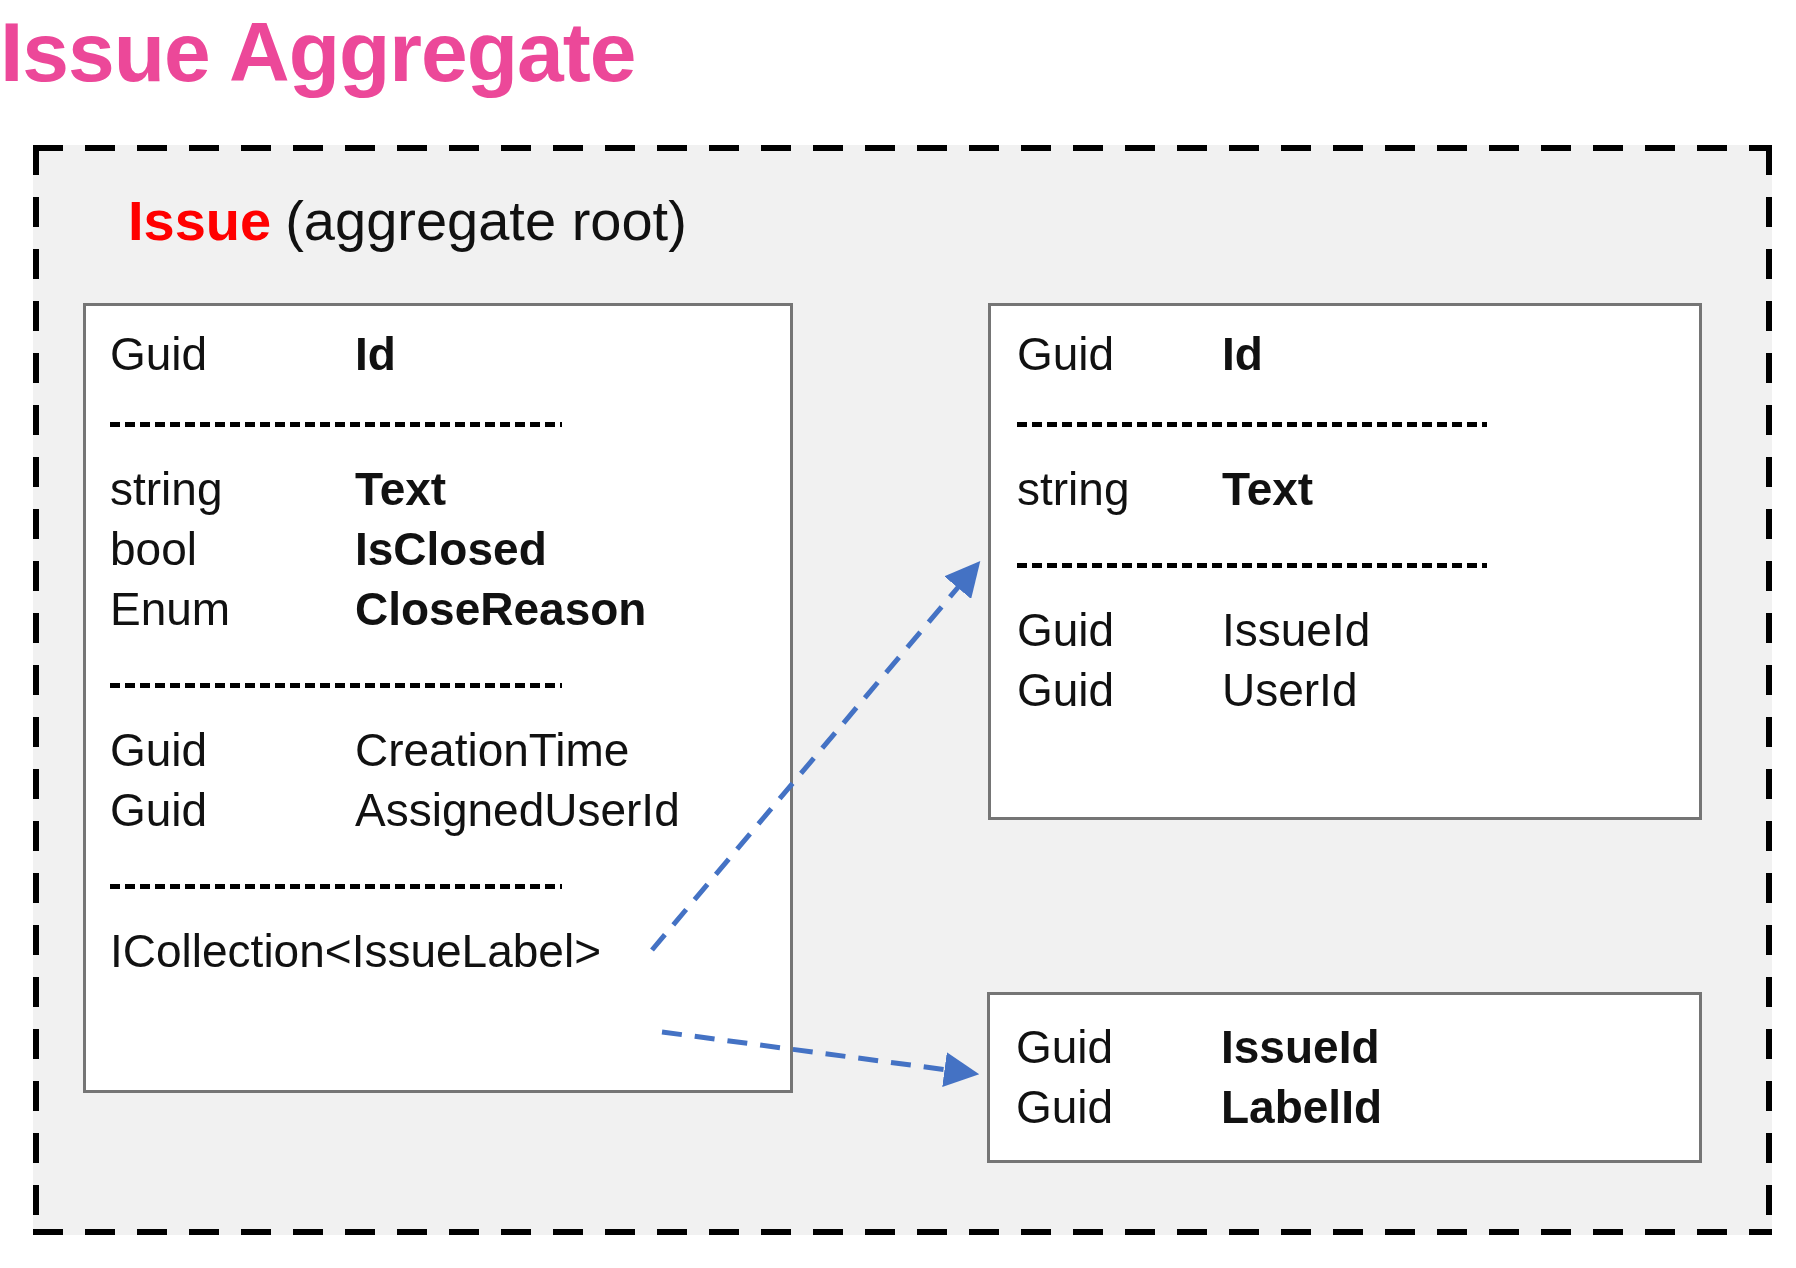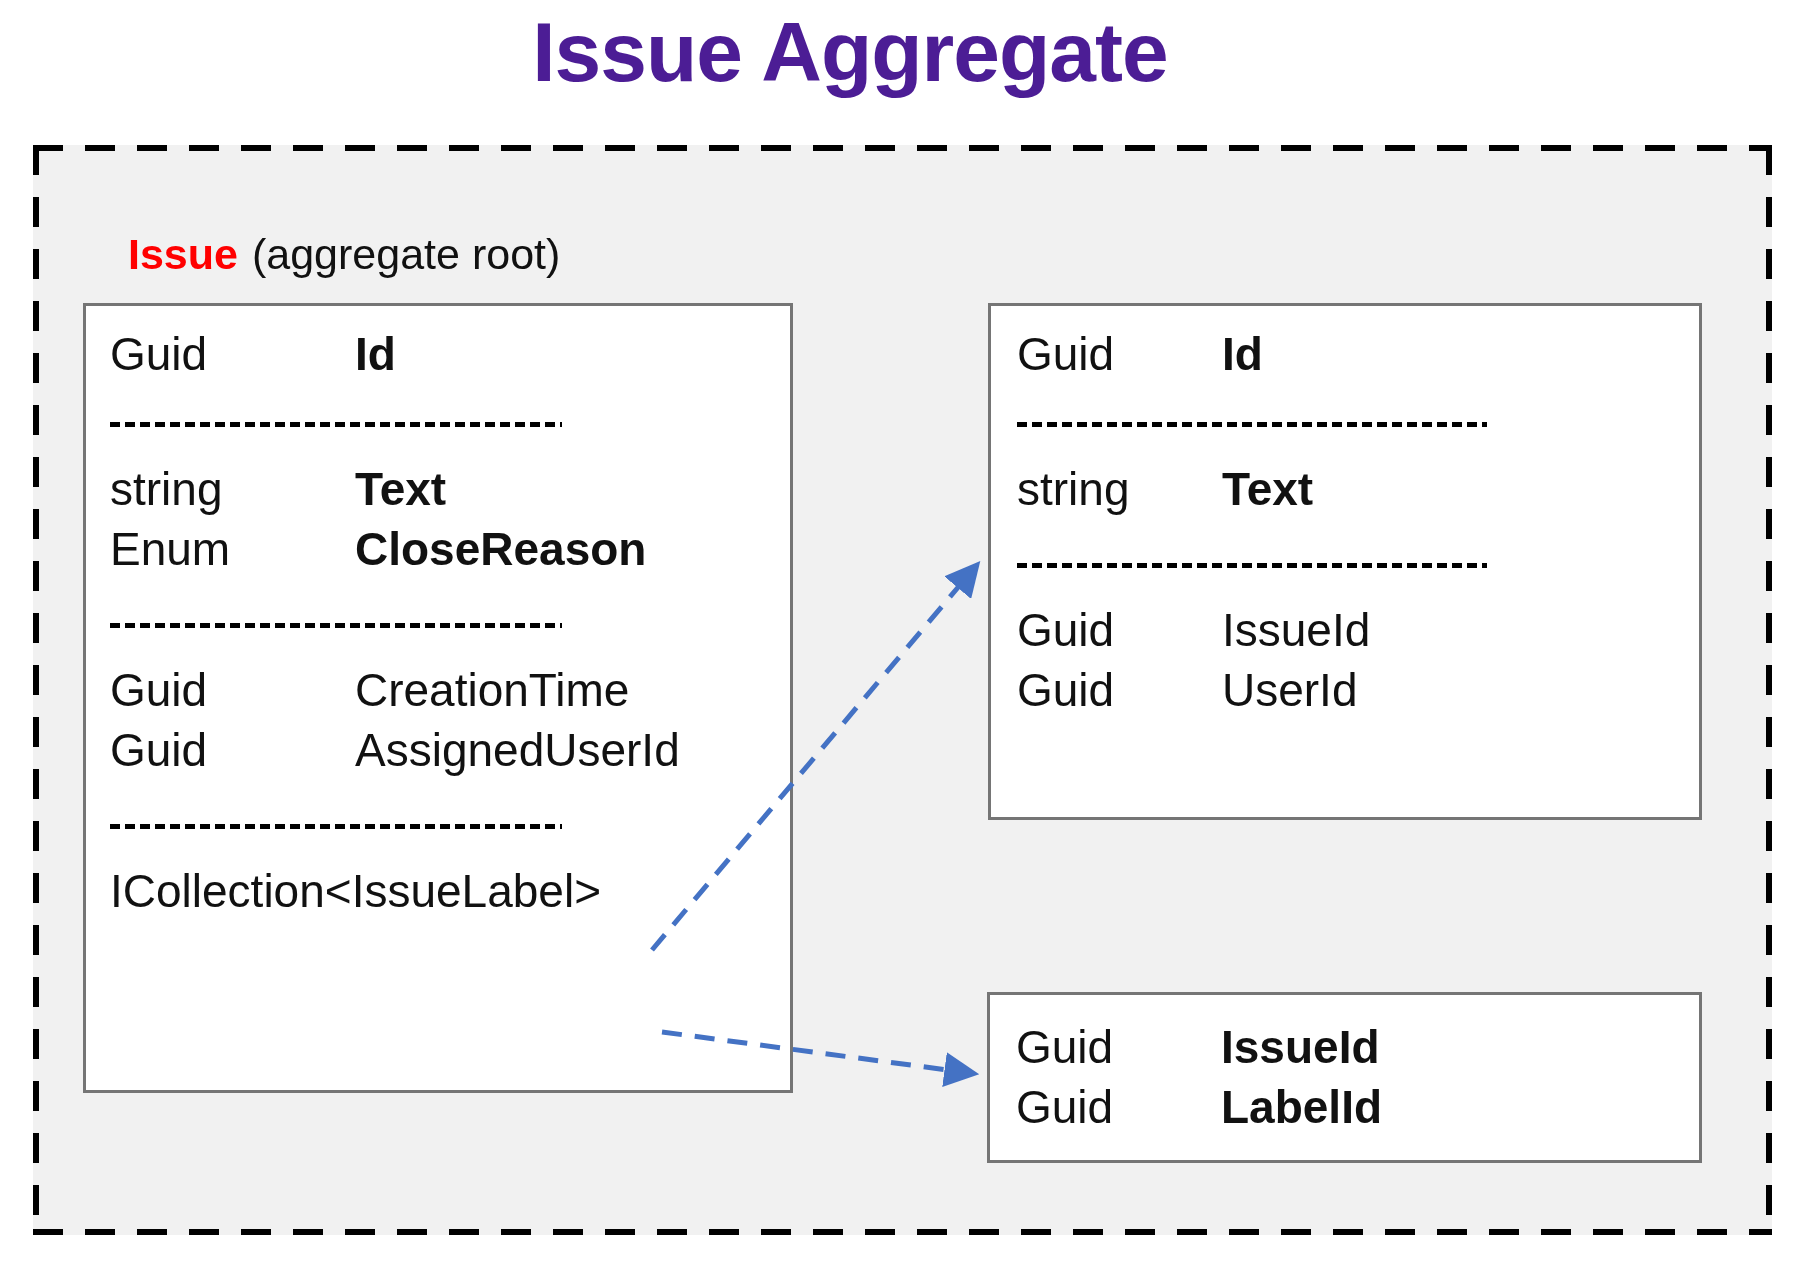--- a/index.html
+++ b/index.html
@@ -3,42 +3,42 @@
 <meta charset="utf-8">
 <style>
   html,body { margin:0; padding:0; background:#ffffff; }
   .page {
     position:relative; width:1796px; height:1268px;
     font-family:"Liberation Sans", sans-serif;
     color:#111; overflow:hidden; background:#ffffff;
   }
   .title {
     position:absolute; left:0; top:4px; width:1700px;
-    text-align:center; font-size:84px; font-weight:bold; color:#4c1d95;
+    text-align:left; font-size:84px; font-weight:bold; color:#ec4899;
     letter-spacing:-1px;
   }
   
   .panel {
     position:absolute; left:33px; top:145px; width:1739px; height:1090px;
     background:#F1F1F1; box-sizing:border-box;
   }
   .edge { position:absolute; background-repeat:repeat; }
   .edge.top, .edge.bottom {
     left:0; right:0; height:6px;
     background-image:repeating-linear-gradient(90deg,#000 0 30px,transparent 30px 52px);
   }
   .edge.top { top:0; } .edge.bottom { bottom:0; }
   .edge.left, .edge.right {
     top:0; bottom:0; width:6px;
     background-image:repeating-linear-gradient(180deg,#000 0 30px,transparent 30px 52px);
   }
   .edge.left { left:0; } .edge.right { right:0; }
 
   .section-header {
-    position:absolute; font-size:43px; line-height:66px; white-space:nowrap;margin-top:33px;
+    position:absolute; font-size:56px; line-height:66px; white-space:nowrap;
   }
   .section-header .hl { font-weight:bold; }
   .section-header .ann { margin-left:14px; color:#111; }
   .hl.red   { color:#FF0000; }
   .hl.green { color:#22B45A; }
   .hl.blue  { color:#29ABE2; }
 
   .ebox {
     position:absolute; background:#ffffff; border:3px solid #757575;
     box-sizing:border-box; padding:18px 0 4px 24px;
@@ -77,20 +77,24 @@
 
   <div class="ebox" style="left:83px; top:303px; width:710px; height:790px;">
     <div class="frow">
       <span class="ftype">Guid</span>
         <span class="b">Id</span>
     </div>
     <div class="dash-sep m1"></div>
     <div class="frow">
       <span class="ftype">string</span>
         <span class="b">Text</span>
+    </div>
+    <div class="frow">
+      <span class="ftype">bool</span>
+        <span class="b">IsClosed</span>
     </div>
     <div class="frow">
       <span class="ftype">Enum</span>
         <span class="b">CloseReason</span>
     </div>
     <div class="dash-sep m2"></div>
     <div class="frow">
       <span class="ftype">Guid</span>
         <span>CreationTime</span>
     </div>

